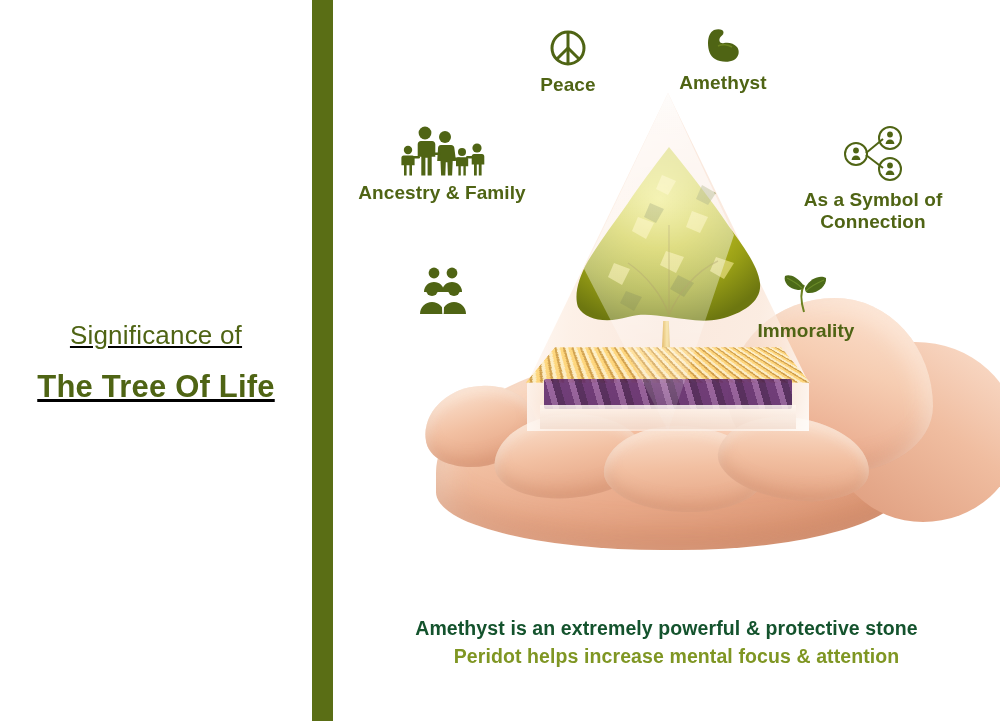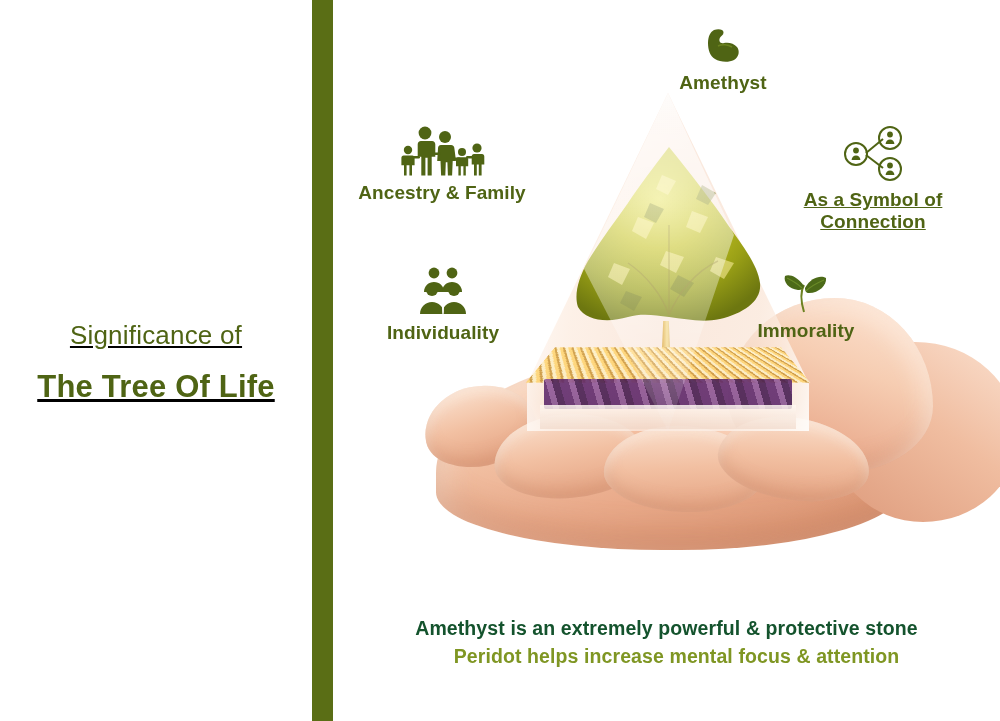--- a/index.html
+++ b/index.html
@@ -230,21 +230,21 @@
     font-weight: 700;
     line-height: 1.18;
     user-select: none;
   }
   .label .txt { display: block; font-size: 19px; letter-spacing: 0.1px; white-space: nowrap; }
   .label .icon { display: block; margin: 0 auto 6px auto; }
 
   #label-peace     { left: 170px; top: 28px;  width: 130px; }
   #label-strength  { left: 325px; top: 26px;  width: 130px; }
   #label-ancestry  { left: 0px;   top: 124px; width: 218px; }
-  #label-connection{ left: 440px; top: 125px; width: 200px; text-decoration: underline; }
+  #label-connection{ left: 440px; top: 125px; width: 200px; }
   #label-individuality { left: 20px; top: 266px; width: 180px; }
   #label-immorality    { left: 388px; top: 268px; width: 170px; }
   #label-connection .txt { white-space: normal; }
 
   
   .captions {
     position: absolute;
     left: 0;
     top: 614px;
     width: 667px;
@@ -336,20 +336,29 @@
 
         <div class="base-gold"></div>
         <div class="base-amethyst"></div>
         <div class="base-clear"></div>
 
         <div class="pyr-sheen"></div>
         <div class="pyr-edge"></div>
       </div>
     </div>
 
+    <div class="label" id="label-peace">
+      <svg class="icon" width="40" height="40" viewBox="0 0 40 40">
+        <circle cx="20" cy="20" r="16" fill="none" stroke="#4f6414" stroke-width="3"></circle>
+        <line x1="20" y1="4" x2="20" y2="36" stroke="#4f6414" stroke-width="3"></line>
+        <line x1="20" y1="20" x2="8.7" y2="31.3" stroke="#4f6414" stroke-width="3"></line>
+        <line x1="20" y1="20" x2="31.3" y2="31.3" stroke="#4f6414" stroke-width="3"></line>
+      </svg>
+      <span class="txt">Peace</span>
+    </div>
 
     <div class="label" id="label-strength">
       <svg class="icon" width="44" height="40" viewBox="0 0 44 40">
         <path d="M13 4 C 9 6 7 11 7 17 C 7 24 9 30 14 33 C 19 36 27 37 33 34
                  C 38 31 39 25 36 21 C 33 17 27 16 23 17 C 21 17.5 19 17 18.5 15
                  C 18 13 19 11 21 9.5 C 23 8 23 5 21 4 C 19 3 16 3 13 4 Z" fill="#4f6414"></path>
         <path d="M17 20 C 21 18 27 18.5 31 21" fill="none" stroke="#6b821f" stroke-width="1.6"></path>
       </svg>
       <span class="txt">Amethyst</span>
     </div>
@@ -414,21 +423,20 @@
 
           <circle cx="15" cy="24" r="6"></circle>
           <path d="M3 48 c0-7 5.4-12 12-12 s12 5 12 12 z"></path>
           <circle cx="37" cy="24" r="6"></circle>
           <path d="M25 48 c0-7 5.4-12 12-12 s12 5 12 12 z"></path>
         </g>
         <g fill="#ffffff" opacity="0.95">
           <path d="M25.4 36.6 c-.5 .5-.5 11.4 0 11.4 h1.2 c.5 0 .5-10.9 0-11.4 z"></path>
         </g>
       </svg>
-      <span class="txt">Individuality</span>
     </div>
 
     <div class="label" id="label-immorality">
       <svg class="icon" width="52" height="46" viewBox="0 0 52 46">
         <path d="M24 44 C 21 34 20 24 24 17" fill="none" stroke="#6d8222" stroke-width="2"></path>
         <path d="M24 18 C 17 8 9 6 5 8 C 3 14 9 21 18 22 C 21 22.4 23 21 24 18 Z" fill="#4c6a18"></path>
         <path d="M25 20 C 31 9 41 7 46 10 C 47 17 39 25 29 25 C 26 25 25 23 25 20 Z" fill="#4c6a18"></path>
         <path d="M7 10 C 13 13 19 17 22 20" fill="none" stroke="#70902a" stroke-width="1.1" opacity="0.85"></path>
         <path d="M44 12 C 37 15 30 19 26 23" fill="none" stroke="#70902a" stroke-width="1.1" opacity="0.85"></path>
       </svg>

